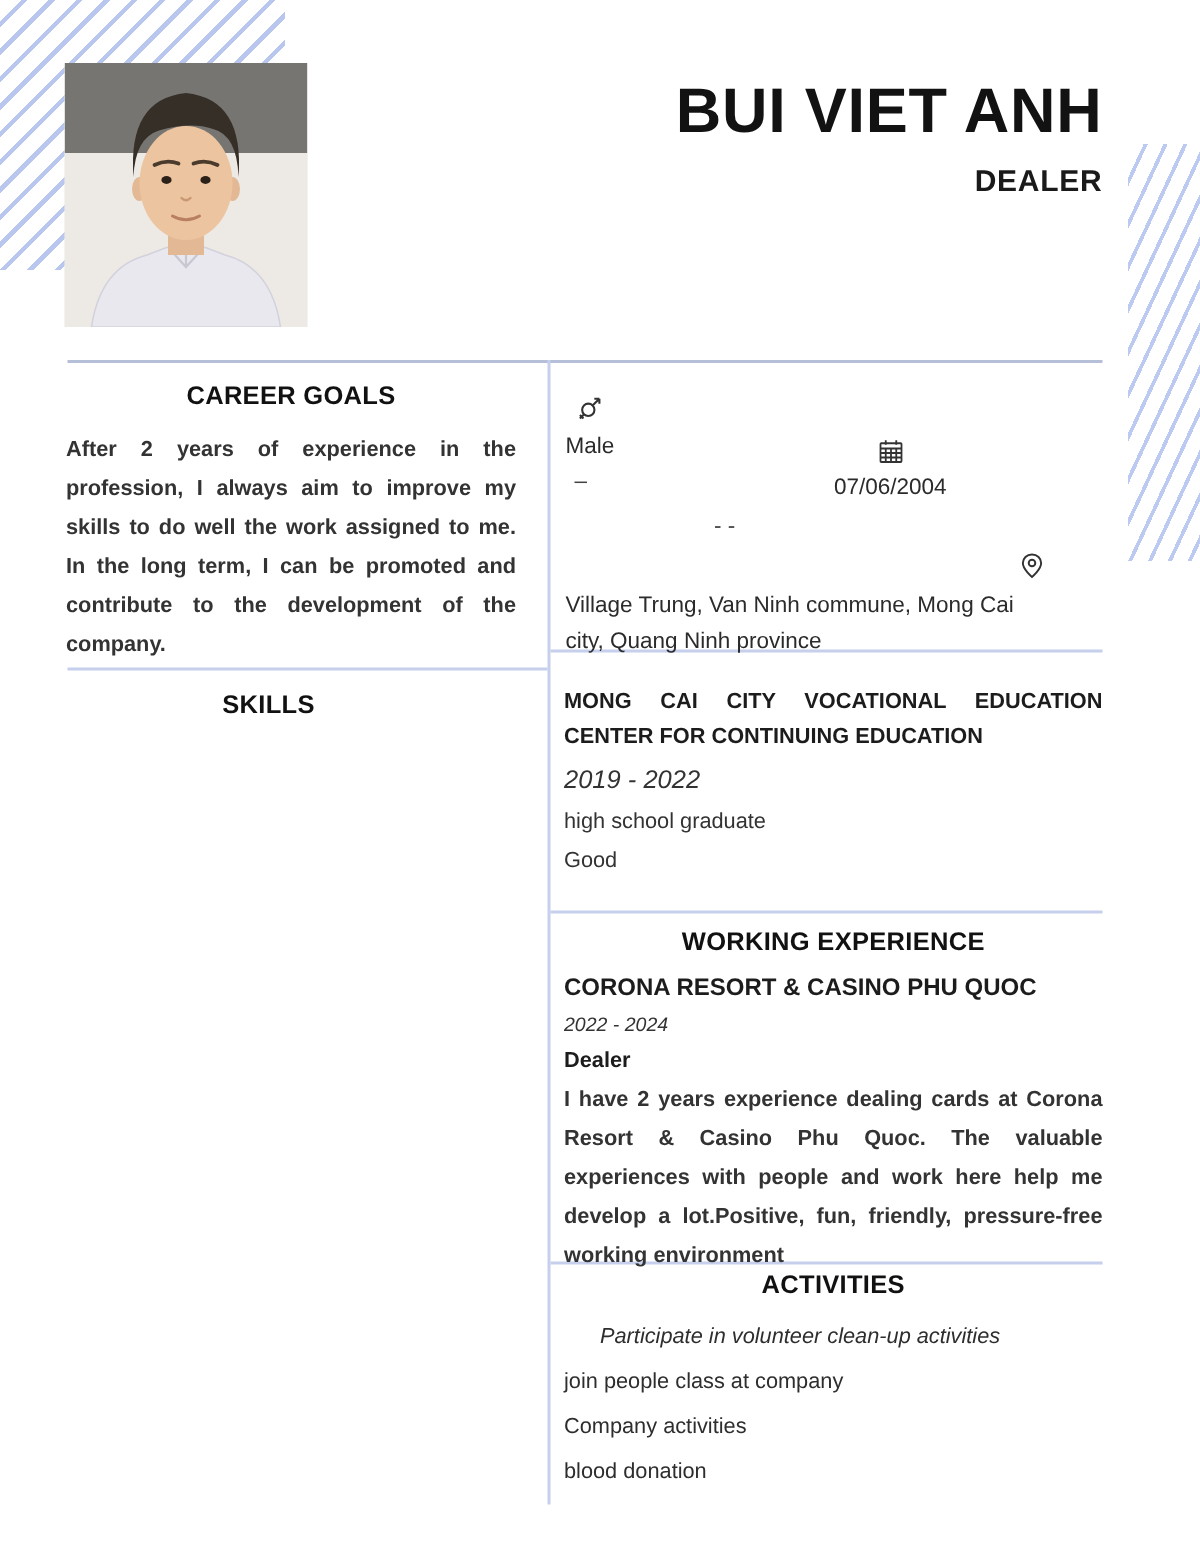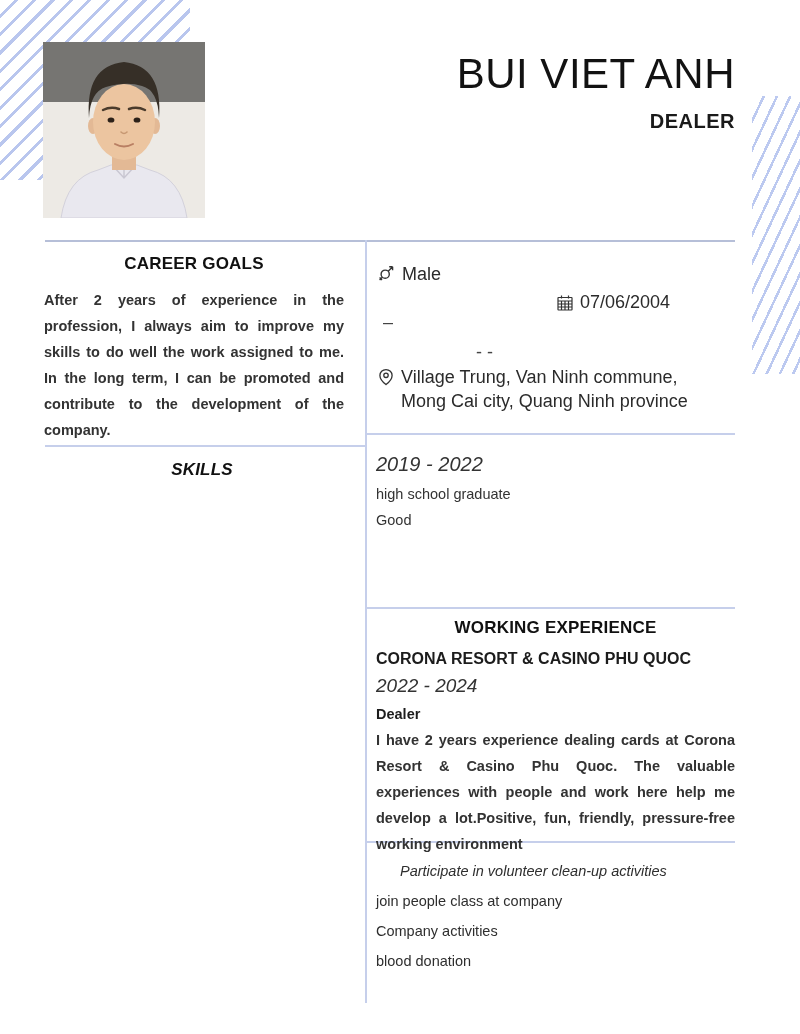--- a/index.html
+++ b/index.html
@@ -26,21 +26,21 @@
   
   .photo {
     left:43px; top:42px; width:162px; height:176px;
     background:#ece9e4;
     overflow:hidden;
   }
 
   
   .name-block { top:52px; right:65px; text-align:right; }
   .name {
-    font-size:42px; font-weight:400; line-height:44px;
+    font-size:42px; font-weight:700; line-height:44px;
     color:#121212; letter-spacing:0.5px;
   }
   .job-title {
     font-size:20px; font-weight:700; margin-top:14px;
     color:#1a1a1a; letter-spacing:0.5px;
   }
 
   
   .hr-main  { left:45px;  top:240px; width:690px; height:2px; background:#b6bfd8; }
   .vline    { left:365px; top:240px; width:2px;  height:763px; background:#c6cfeb; }
@@ -55,45 +55,45 @@
     letter-spacing:0.2px;
   }
   .body-text { font-size:14.5px; color:#333; }
   .justify { text-align:justify;font-weight:bold; }
   .italic { font-style:italic; }
   .bold { font-weight:700; color:#1c1c1c; }
 
   
   .career-block { left:44px; top:254px; width:300px; }
   .career-block p { margin:13px 0 0 0; line-height:26px; }
-  .skills-block { left:52px; top:460px; width:300px;font-style:italic; }
+  .skills-block { left:29px; top:460px; width:300px; }
   .skills-block .skill-item { margin-top:16px; }
 
   
   .info-block { left:377px; top:264px; width:350px; height:150px; }
-  .info-item { position:absolute; display:flex; align-items:center; gap:6px; font-size:18px; color:#2b2b2b; }
+  .info-item { position:absolute; display:flex; align-items:center; gap:6px; font-size:15px; color:#2b2b2b;flex-direction:column; }
   .info-gender { left:0; top:0; }
   .info-dob { left:179px; top:0;margin-top:28px; }
   .info-phone { left:6px; top:48px; color:#444; }
   .info-email { left:99px; top:78px; color:#444; }
-  .info-address { left:0; top:101px; align-items:flex-start; }
+  .info-address { left:0; top:101px; align-items:flex-end; }
   .info-address .addr-text { line-height:24px; width:320px; }
   .ico { flex:0 0 auto; display:inline-flex; }
 
   
   .edu-block { left:376px; top:446px; width:359px; }
   .edu-school { margin-top:11px; line-height:23px; font-size:14.5px; }
-  .edu-years { margin-top:7px; font-size:20px; }
+  .edu-years { margin-top:7px; font-size:17px; }
   .edu-degree { margin-top:10px; font-size:14.5px; }
   .edu-grade { margin-top:10px; font-size:14.5px; }
 
   
   .work-block { left:376px; top:618px; width:359px; }
   .work-company { margin-top:12px; font-size:16px; }
-  .work-years { margin-top:7px; font-size:19px; }
+  .work-years { margin-top:7px; font-size:13px; }
   .work-role { margin-top:9px; font-size:14.5px; }
   .work-desc { margin-top:5px; line-height:26px; }
 
   
   .act-block { left:376px; top:847px; width:359px; }
   .act-item { margin-top:10px; font-size:14.5px; line-height:20px; }
   .act-item.first { margin-top:14px;margin-left:24px; }
 </style>
 </head>
 <body>
@@ -174,31 +174,33 @@
       <svg width="18" height="18" viewBox="0 0 18 18" fill="none" stroke="#333" stroke-width="1.3">
         <path d="M9 1.6 C5.5 1.6 2.9 4.2 2.9 7.4 C2.9 11.7 9 16.6 9 16.6 S15.1 11.7 15.1 7.4 C15.1 4.2 12.5 1.6 9 1.6 Z"></path>
         <circle cx="9" cy="7.3" r="2.2"></circle>
       </svg>
     </span>
     <span class="addr-text">Village Trung, Van Ninh commune, Mong Cai city, Quang Ninh province</span>
   </div>
 </div>
 
 <div class="abs edu-block">
+  <div class="body-text bold justify edu-school">MONG CAI CITY VOCATIONAL EDUCATION CENTER FOR CONTINUING EDUCATION</div>
   <div class="body-text italic edu-years">2019 - 2022</div>
   <div class="body-text edu-degree">high school graduate</div>
   <div class="body-text edu-grade">Good</div>
 </div>
 
 <div class="abs work-block">
   <h2 class="section-h">WORKING EXPERIENCE</h2>
   <div class="body-text bold work-company">CORONA RESORT &amp; CASINO PHU QUOC</div>
   <div class="body-text italic work-years">2022 - 2024</div>
   <div class="body-text bold work-role">Dealer</div>
   <div class="body-text justify work-desc">I have 2 years experience dealing cards at Corona Resort &amp; Casino Phu Quoc. The valuable experiences with people and work here help me develop a lot.Positive, fun, friendly, pressure-free working environment</div>
 </div>
 
 <div class="abs act-block">
+  <h2 class="section-h">ACTIVITIES</h2>
   <div class="act-item italic first">Participate in volunteer clean-up activities</div>
   <div class="act-item">join people class at company</div>
   <div class="act-item">Company activities</div>
   <div class="act-item">blood donation</div>
 </div>
 
 </body></html>

